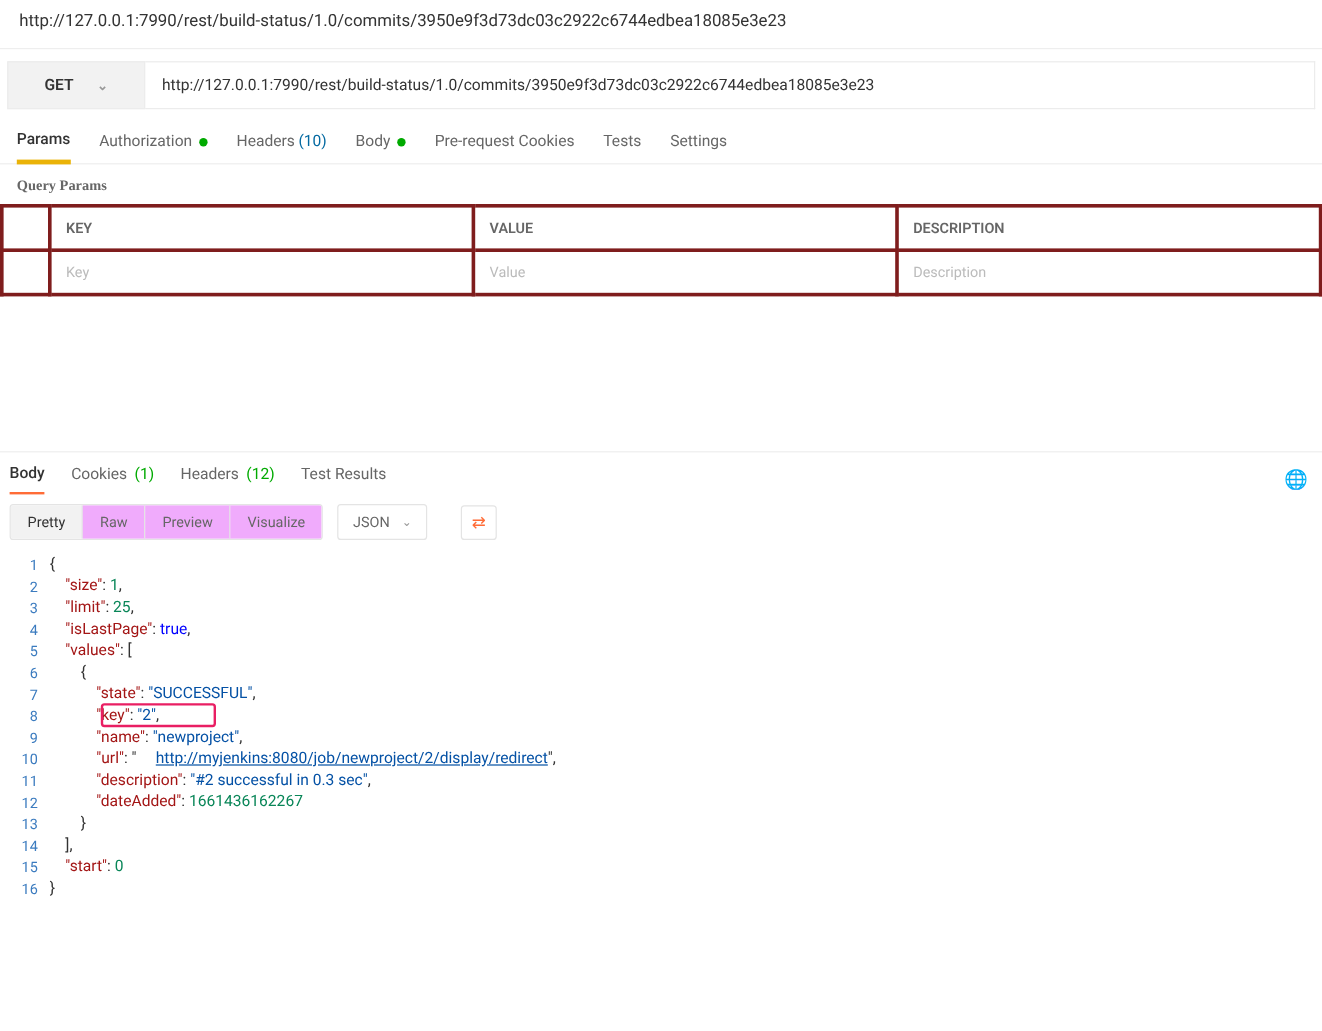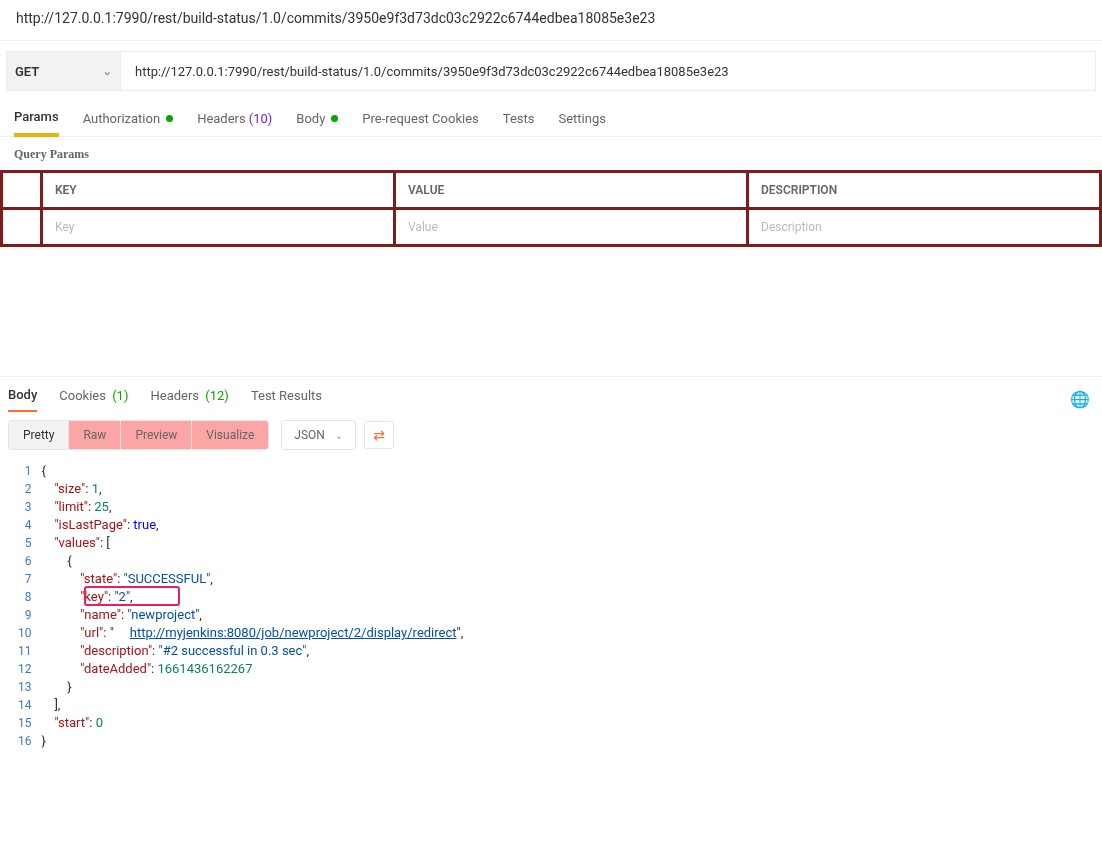--- a/index.html
+++ b/index.html
@@ -1,44 +1,44 @@
 <!DOCTYPE html>
 <html><head>
 <meta charset="utf-8">
 <style>
 * { margin: 0; padding: 0; box-sizing: border-box; font-family: -apple-system, BlinkMacSystemFont, "Segoe UI", Roboto, sans-serif; }
 body { background: #fff; font-size: 13px; color: #333; }
 .addr-bar { padding: 10px 16px 14px; border-bottom: 1px solid #eee; font-size: 14px; color: #333; }
 .request-row { display: flex; padding: 10px 6px; gap: 0; }
-.method-select { display: flex; align-items: center; justify-content: space-between; background: #f2f2f2; padding: 0 8px; width: 115px; height: 40px; font-weight: 600; font-size: 13px; border: 1px solid #ececec; }
+.method-select { display: flex; align-items: center; justify-content: space-between; background: #f2f2f2; padding: 0 30px; width: 115px; height: 40px; font-weight: 600; font-size: 13px; border: 1px solid #ececec; }
 .method-select .chev { color: #999; font-size: 11px; }
 .url-input { flex: 1; border: 1px solid #ececec; border-left: none; height: 40px; display: flex; align-items: center; padding: 0 14px; font-size: 13px; color: #333; }
 .tabs { display: flex; gap: 24px; padding: 0 14px; border-bottom: 1px solid #eee; height: 36px; align-items: center; }
 .tab { color: #666; font-size: 13px; cursor: pointer; height: 36px; display: flex; align-items: center; }
 .tab.active { color: #333; font-weight: 500; border-bottom: 4px solid #eab308; }
-.tab .count { color: #6d28d9; margin-left: 3px; }
+.tab .count { color: #0369a1; margin-left: 3px; }
 .tab .dot { display: inline-block; width: 7px; height: 7px; border-radius: 50%; background: #0a0; margin-left: 6px; }
 .qp-title { padding: 10px 14px 8px; font-size: 12px; color: #666; font-weight: 600; font-family: Liberation Serif, serif; }
 .params-table { width: 100%; border-collapse: collapse; }
 .params-table th, .params-table td { border: 3px solid #7f1d1d; padding: 10px 12px; text-align: left; font-size: 12px; }
 .params-table th { color: #666; font-weight: 600; }
 .params-table td input { border: none; width: 100%; font-size: 12px; color: #999; outline: none; }
 .params-table td input::placeholder { color: #bbb; }
 .params-table .check-col { width: 40px; }
 .spacer { height: 130px; border-bottom: 1px solid #eee; }
 .resp-tabs { display: flex; gap: 22px; padding: 10px 8px 0; align-items: center; }
 .resp-tab { color: #666; font-size: 13px; padding-bottom: 8px; cursor: pointer; }
 .resp-tab.active { color: #333; border-bottom: 2px solid #ff6c37; font-weight: 500; }
 .resp-tab .count { color: #0a0; margin-left: 3px; }
 .resp-toolbar { display: flex; gap: 0; padding: 8px 8px; align-items: center; }
 .btn-group { display: flex; border: 1px solid #e4e4e4; border-radius: 3px; overflow: hidden; margin-right: 12px; }
-.btn-group button { border: none; background: #fca5a5; padding: 7px 14px; font-size: 12px; color: #666; cursor: pointer; border-right: 1px solid #e4e4e4; }
+.btn-group button { border: none; background: #f0abfc; padding: 7px 14px; font-size: 12px; color: #666; cursor: pointer; border-right: 1px solid #e4e4e4; }
 .btn-group button:last-child { border-right: none; }
 .btn-group button.active { background: #f2f2f2; color: #333; }
-.fmt-select { border: 1px solid #e4e4e4; border-radius: 3px; padding: 7px 12px; font-size: 12px; color: #666; display: flex; align-items: center; gap: 10px; margin-right: 8px; }
+.fmt-select { border: 1px solid #e4e4e4; border-radius: 3px; padding: 7px 12px; font-size: 12px; color: #666; display: flex; align-items: center; gap: 10px; margin-right: 28px; }
 .wrap-btn { border: 1px solid #e4e4e4; border-radius: 3px; padding: 5px 8px; color: #ff6c37; font-size: 14px; cursor: pointer; }
 .code-area { display: flex; font-family: "SF Mono", Menlo, Consolas, monospace; font-size: 13px; line-height: 18px; padding: 4px 0 40px; }
 .line-nums { text-align: right; color: #999; padding: 0 10px 0 18px; user-select: none; }
 .line-nums div { color: #3b7bbf; font-size: 12px; }
 .code-lines { flex: 1; position: relative; }
 .code-lines div { white-space: pre; }
 .tok-key { color: #a31515; }
 .tok-str { color: #0451a5; }
 .tok-num { color: #098658; }
 .tok-bool { color: #0000ff; font-weight: 400; }

